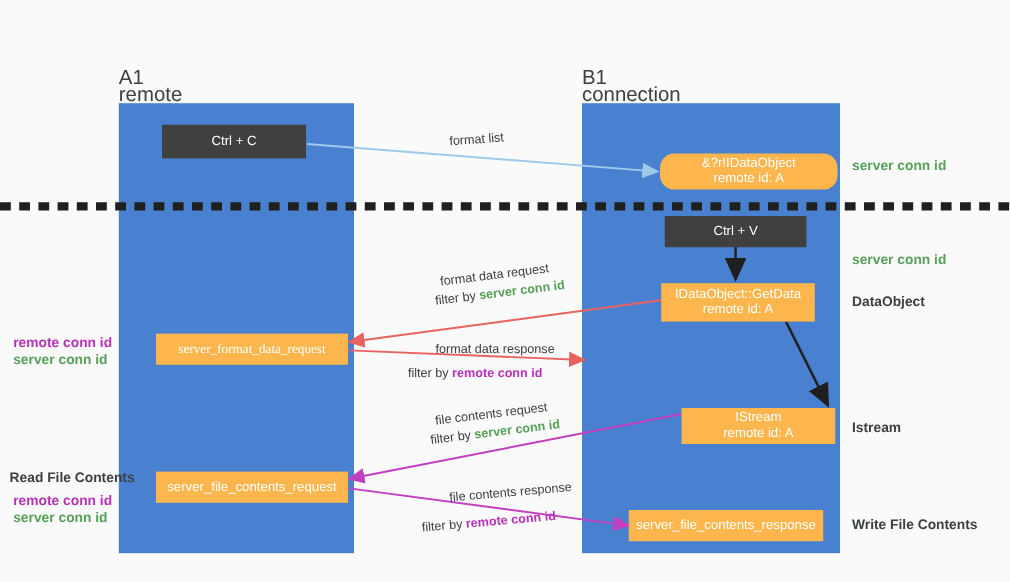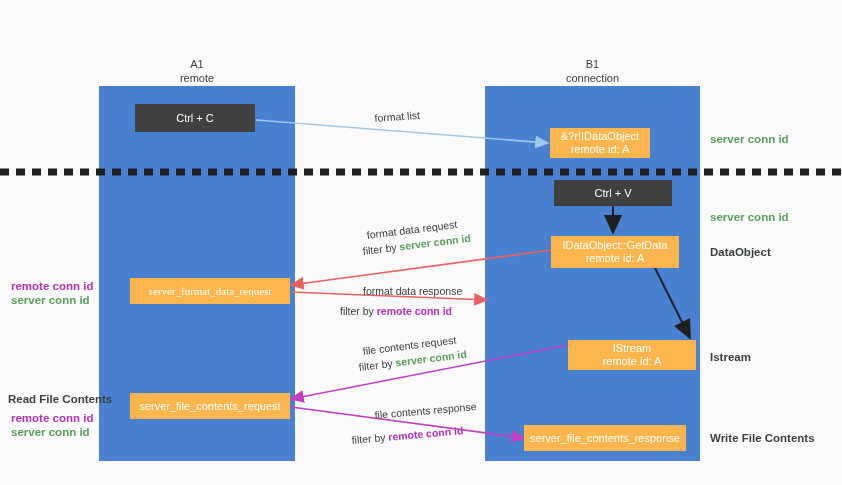--- a/index.html
+++ b/index.html
@@ -14,21 +14,21 @@
   svg.layer{position:absolute;left:0;top:0;width:842px;height:485px;pointer-events:none;}
 
   .title{
     position:absolute;left:0;top:10px;width:842px;
     text-align:center;font-size:15.5px;color:#3c4043;line-height:20px;
     white-space:pre-line;
   }
 
   .col{position:absolute;background:#4a80d0;}
   .colhead{
-    position:absolute;text-align:center;font-size:11px;color:#3c4043;
+    position:absolute;text-align:left;font-size:17px;color:#3c4043;
     line-height:13.5px;white-space:pre-line;
   }
 
   .box{
     position:absolute;box-sizing:border-box;
     display:flex;align-items:center;justify-content:center;
     text-align:center;color:#ffffff;font-size:11px;line-height:13px;
     white-space:pre-line;
   }
   .box.green{background:#404040;}
@@ -88,21 +88,21 @@
 
     <line x1="655" y1="268" x2="690" y2="338" stroke="#1f1f1f" stroke-width="2" marker-end="url(#ah-black)"></line>
 
     <line x1="568" y1="345" x2="291" y2="399" stroke="#c23fc2" stroke-width="1.6" marker-end="url(#ah-mag)"></line>
 
     <line x1="291" y1="407" x2="524" y2="438" stroke="#c23fc2" stroke-width="1.6" marker-end="url(#ah-mag)"></line>
   </svg>
 
   <div class="box green" style="left:135px;top:104px;width:120px;height:28px;">Ctrl + C</div>
 
-  <div class="box orange" style="left:550px;top:128px;width:100px;height:30px;">&amp;?r!IDataObject
+  <div class="box orange" style="left:550px;top:128px;width:148px;height:30px;border-radius:12px;">&amp;?r!IDataObject
 remote id: A</div>
 
   <div class="box green" style="left:554px;top:180px;width:118px;height:26px;">Ctrl + V</div>
 
   <div class="box orange" style="left:551px;top:236px;width:128px;height:32px;">IDataObject::GetData
 remote id: A</div>
 
   <div class="box orange" style="left:130px;top:278px;width:160px;height:26px;font-family:Liberation Serif, serif;">server_format_data_request</div>
 
 

